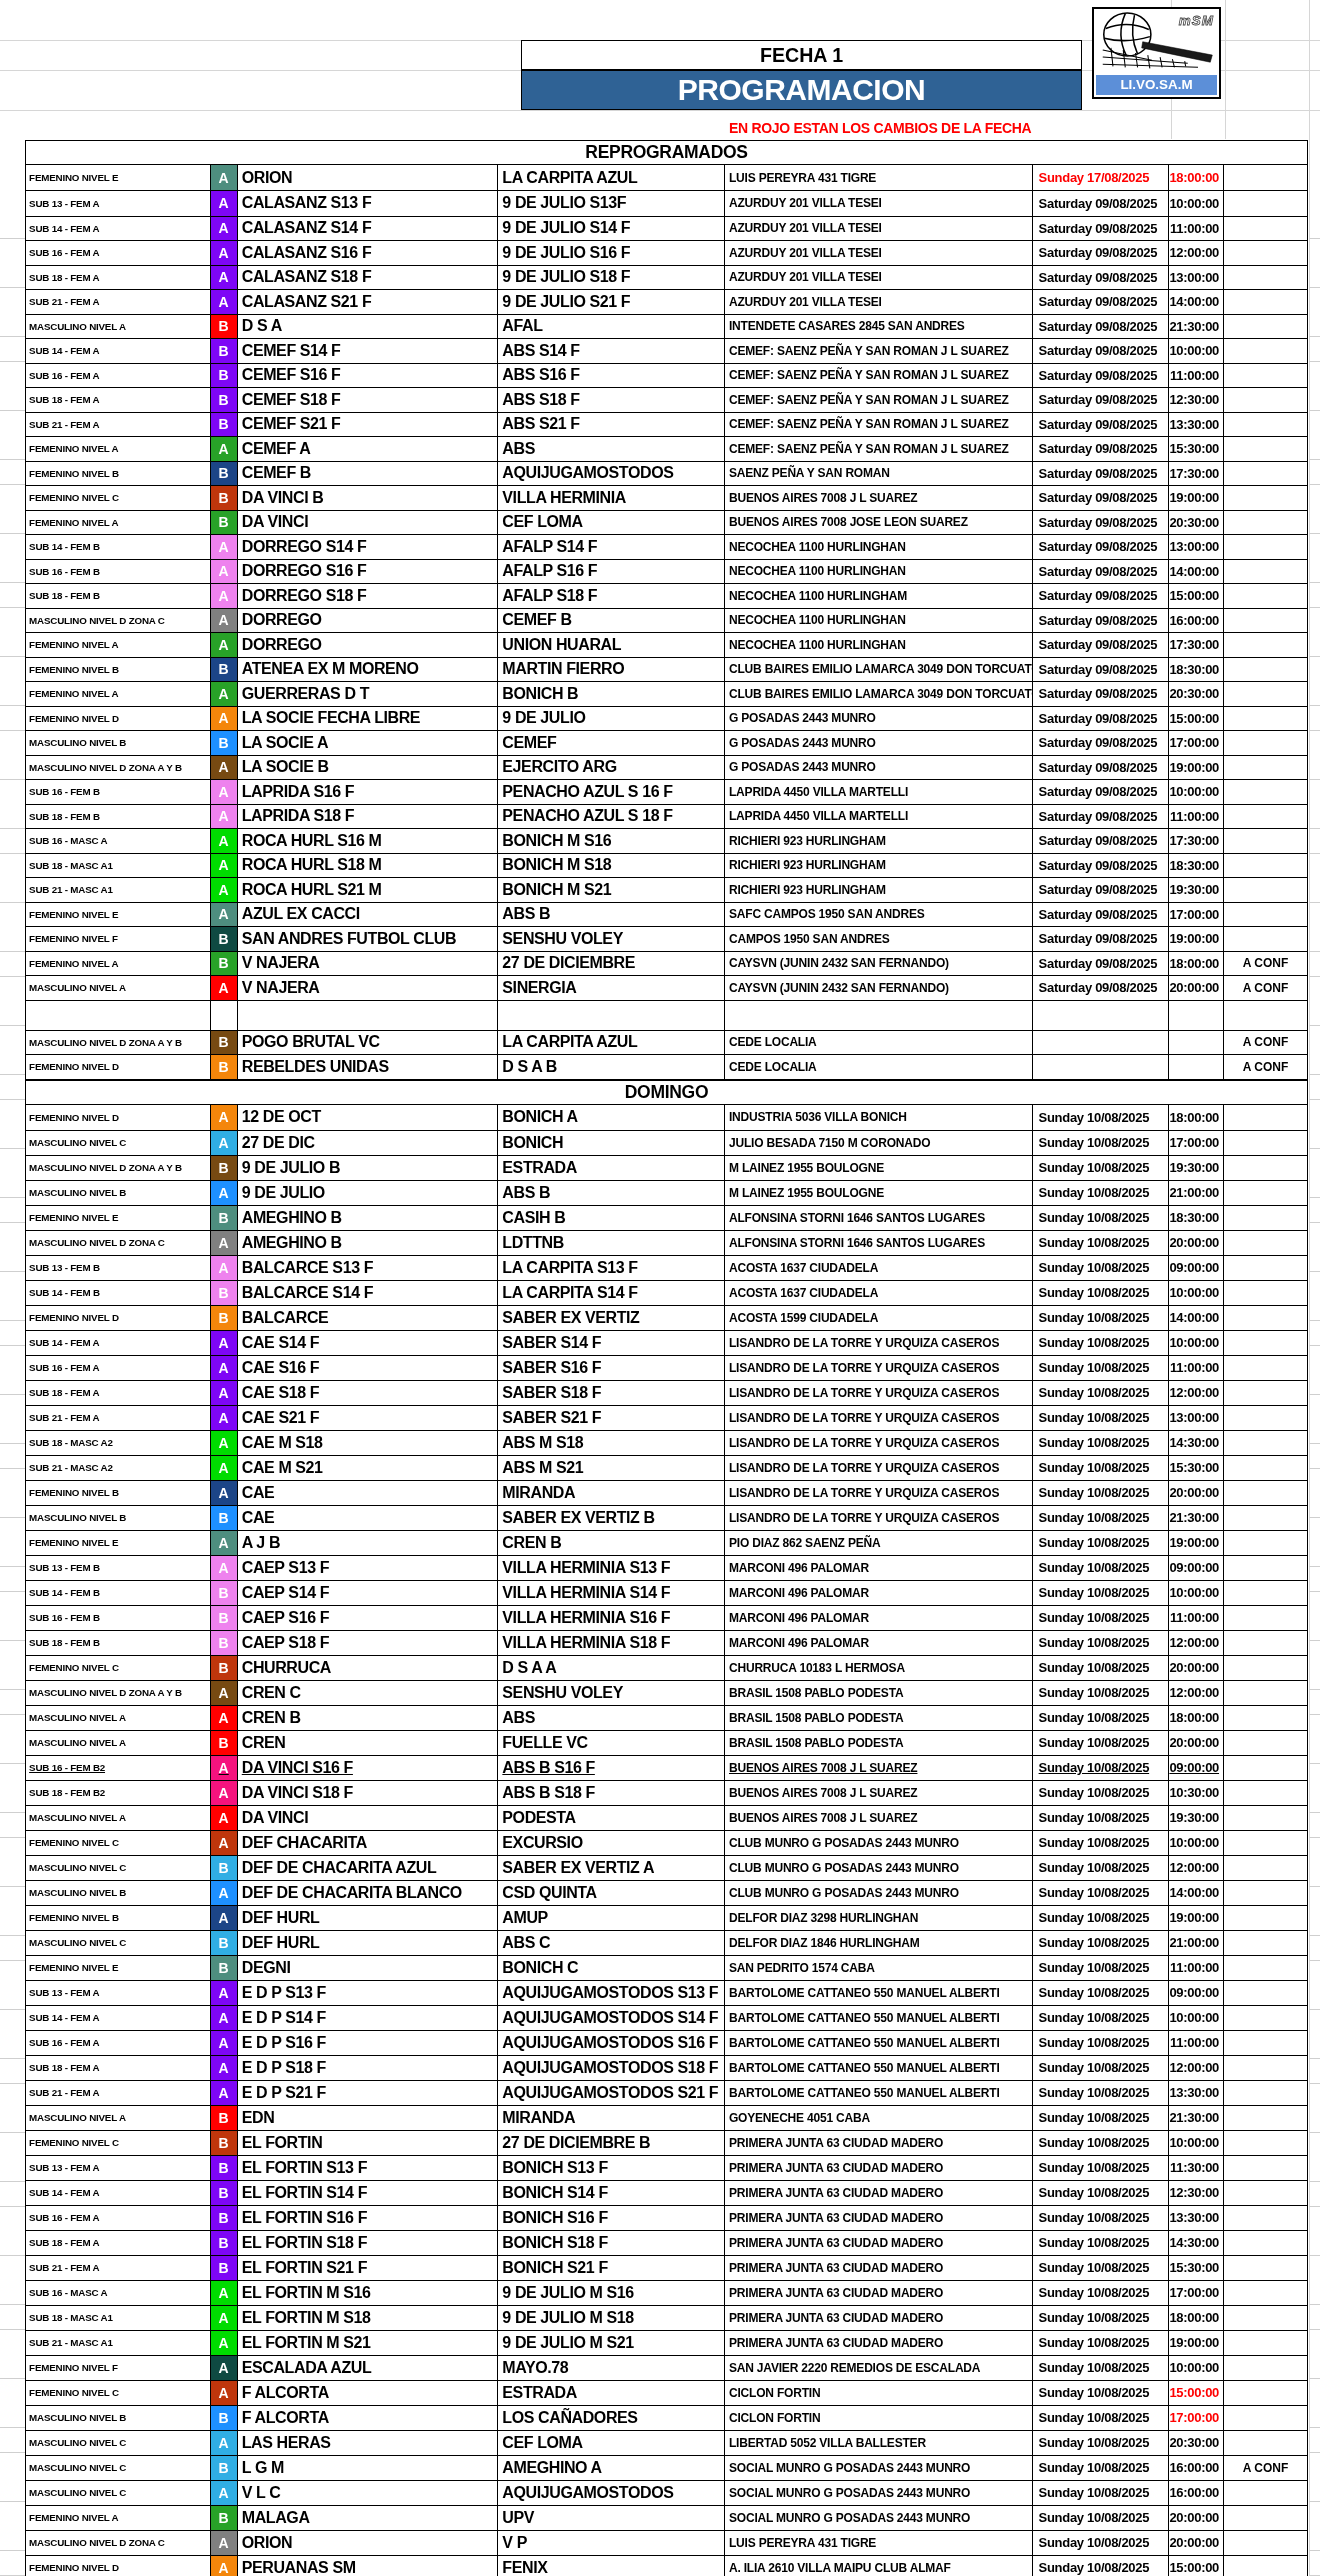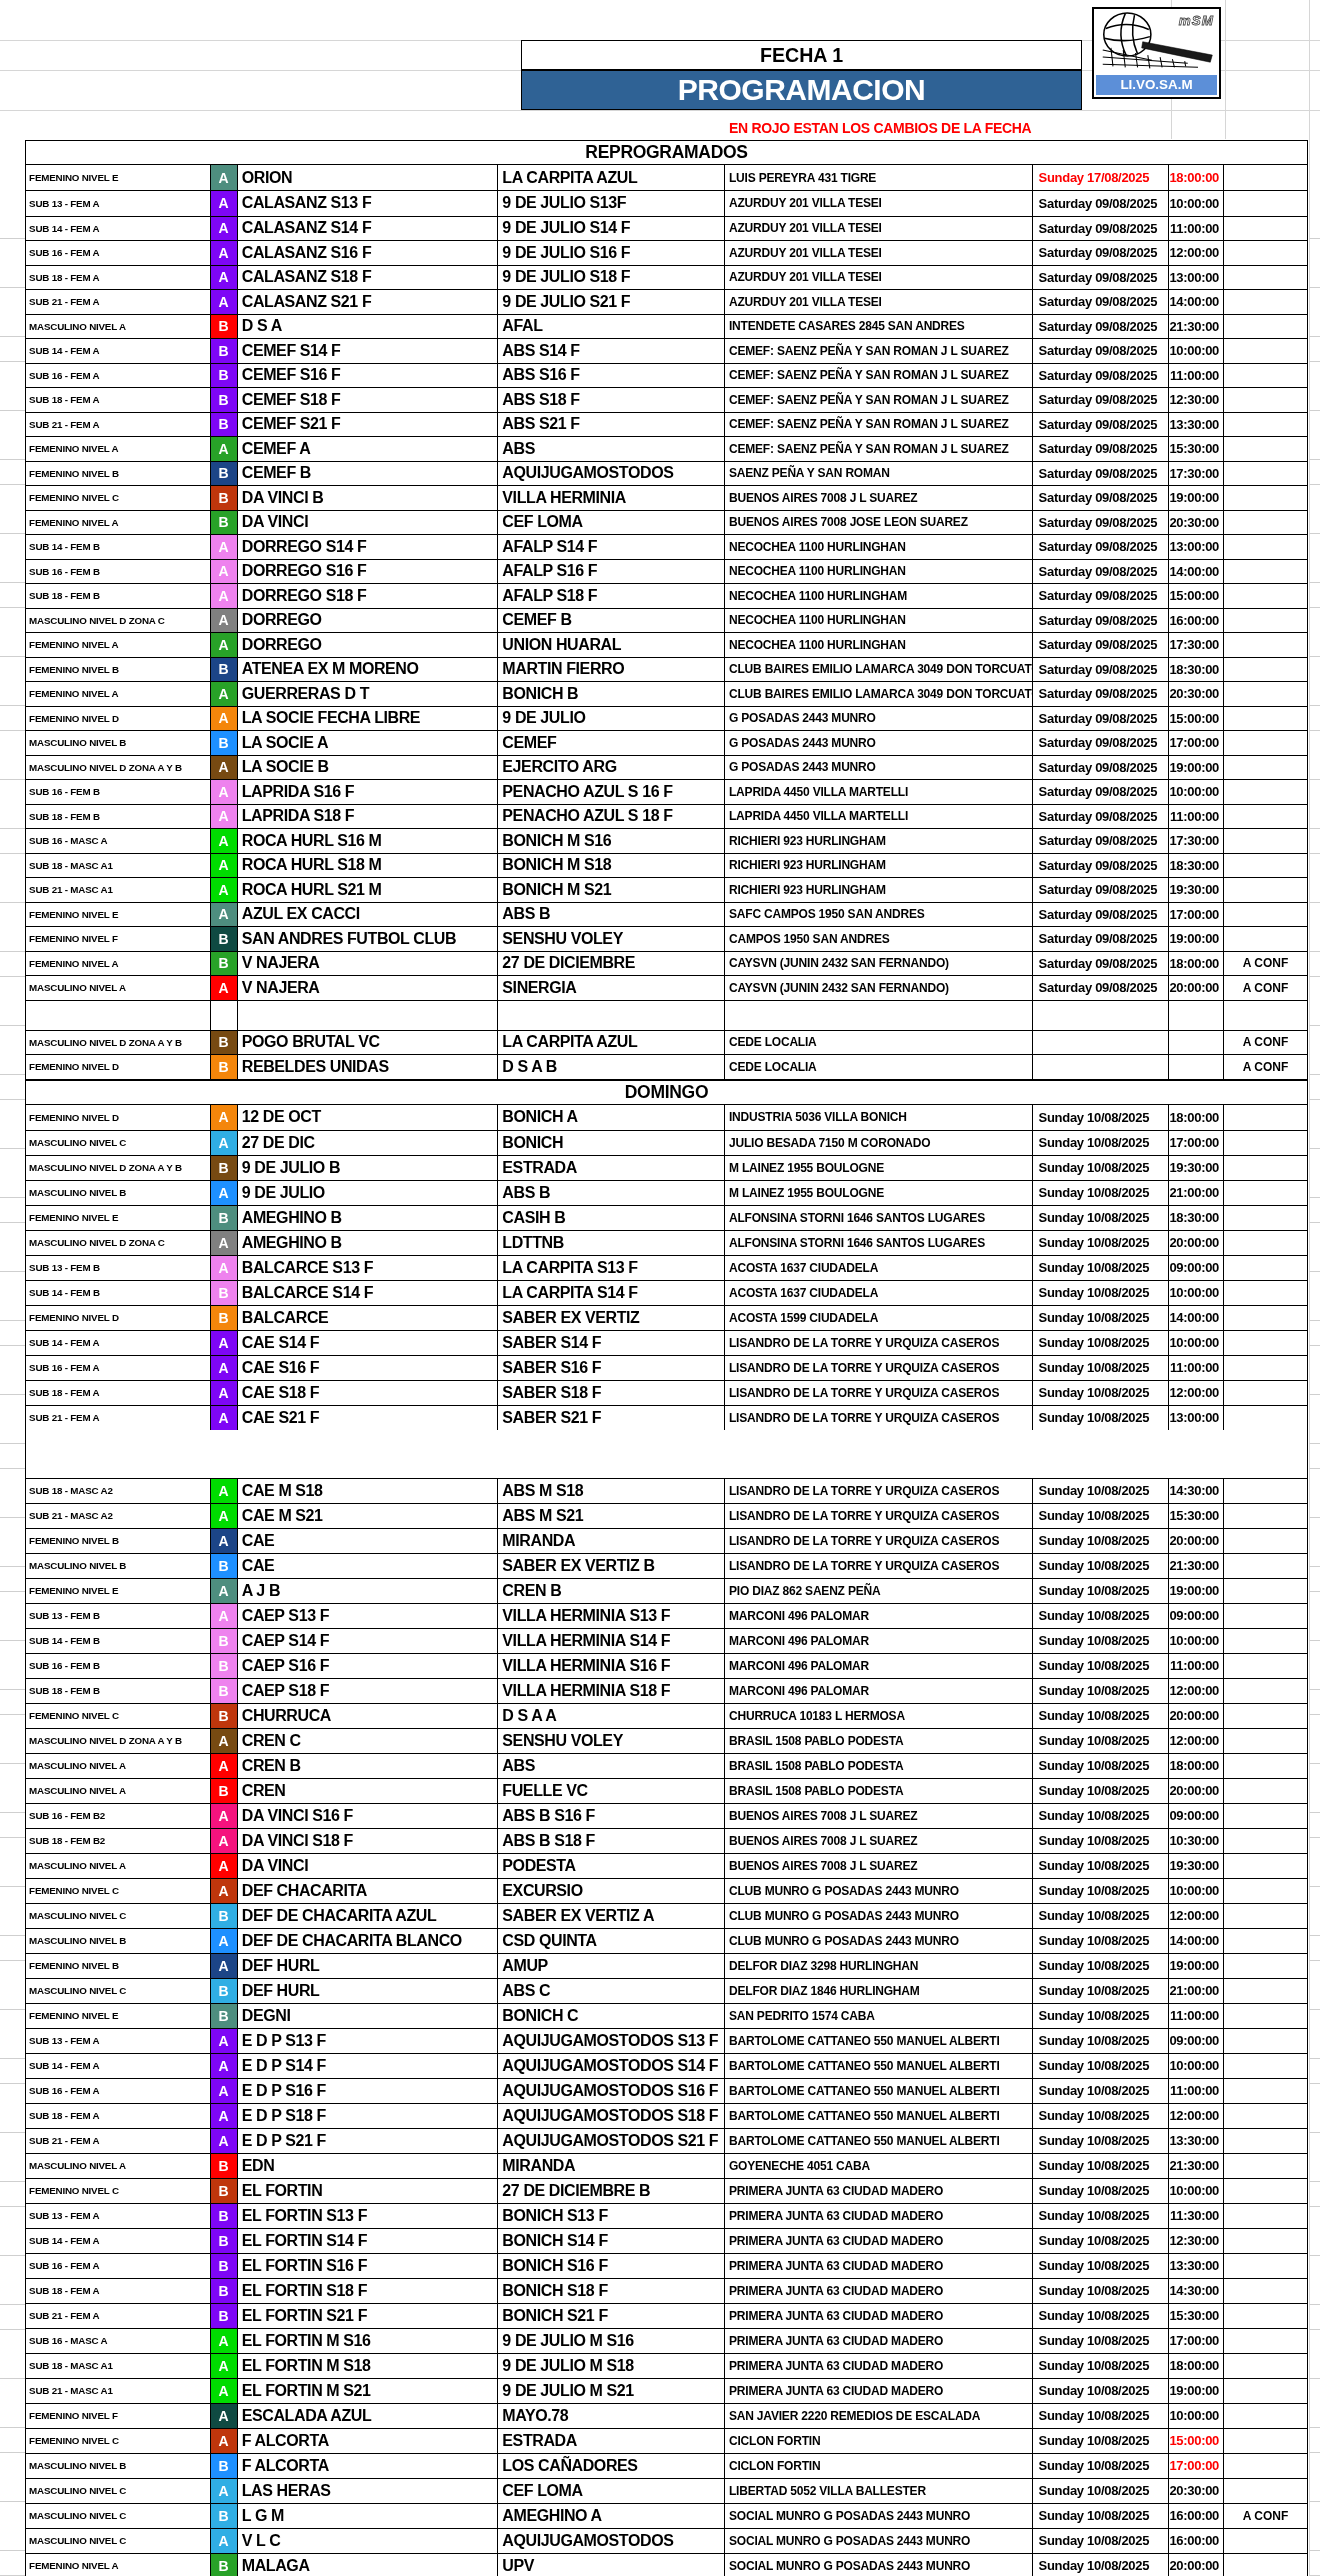--- a/index.html
+++ b/index.html
@@ -622,21 +622,21 @@
         <div class="srow" style="height: 25px;">
           <div class="cell c-cat">SUB 21 - FEM A</div>
           <div class="cell c-zone" style="background: rgb(126, 6, 246);">A</div>
           <div class="cell c-home">CAE S21 F</div>
           <div class="cell c-away">SABER S21 F</div>
           <div class="cell c-venue">LISANDRO DE LA TORRE Y URQUIZA CASEROS</div>
           <div class="cell c-date">Sunday 10/08/2025</div>
           <div class="cell c-time">13:00:00</div>
           <div class="cell c-conf"></div>
         </div>
-        <div class="srow" style="height: 25px; margin-top: 48px;">
+        <div class="srow" style="height: 25px;">
           <div class="cell c-cat">SUB 18 - MASC A2</div>
           <div class="cell c-zone" style="background: rgb(0, 220, 0);">A</div>
           <div class="cell c-home">CAE M S18</div>
           <div class="cell c-away">ABS M S18</div>
           <div class="cell c-venue">LISANDRO DE LA TORRE Y URQUIZA CASEROS</div>
           <div class="cell c-date">Sunday 10/08/2025</div>
           <div class="cell c-time">14:30:00</div>
           <div class="cell c-conf"></div>
         </div>
         <div class="srow" style="height: 25px;">
@@ -752,21 +752,21 @@
         <div class="srow" style="height: 25px;">
           <div class="cell c-cat">MASCULINO NIVEL A</div>
           <div class="cell c-zone" style="background: rgb(255, 0, 0);">B</div>
           <div class="cell c-home">CREN</div>
           <div class="cell c-away">FUELLE VC</div>
           <div class="cell c-venue">BRASIL 1508 PABLO PODESTA</div>
           <div class="cell c-date">Sunday 10/08/2025</div>
           <div class="cell c-time">20:00:00</div>
           <div class="cell c-conf"></div>
         </div>
-        <div class="srow" style="height: 25px;">
+        <div class="srow" style="height: 25px; text-decoration: underline;">
           <div class="cell c-cat">SUB 16 - FEM B2</div>
           <div class="cell c-zone" style="background: rgb(245, 19, 126);">A</div>
           <div class="cell c-home">DA VINCI S16 F</div>
           <div class="cell c-away">ABS B S16 F</div>
           <div class="cell c-venue">BUENOS AIRES 7008 J L SUAREZ</div>
           <div class="cell c-date">Sunday 10/08/2025</div>
           <div class="cell c-time">09:00:00</div>
           <div class="cell c-conf"></div>
         </div>
         <div class="srow" style="height: 25px;">

